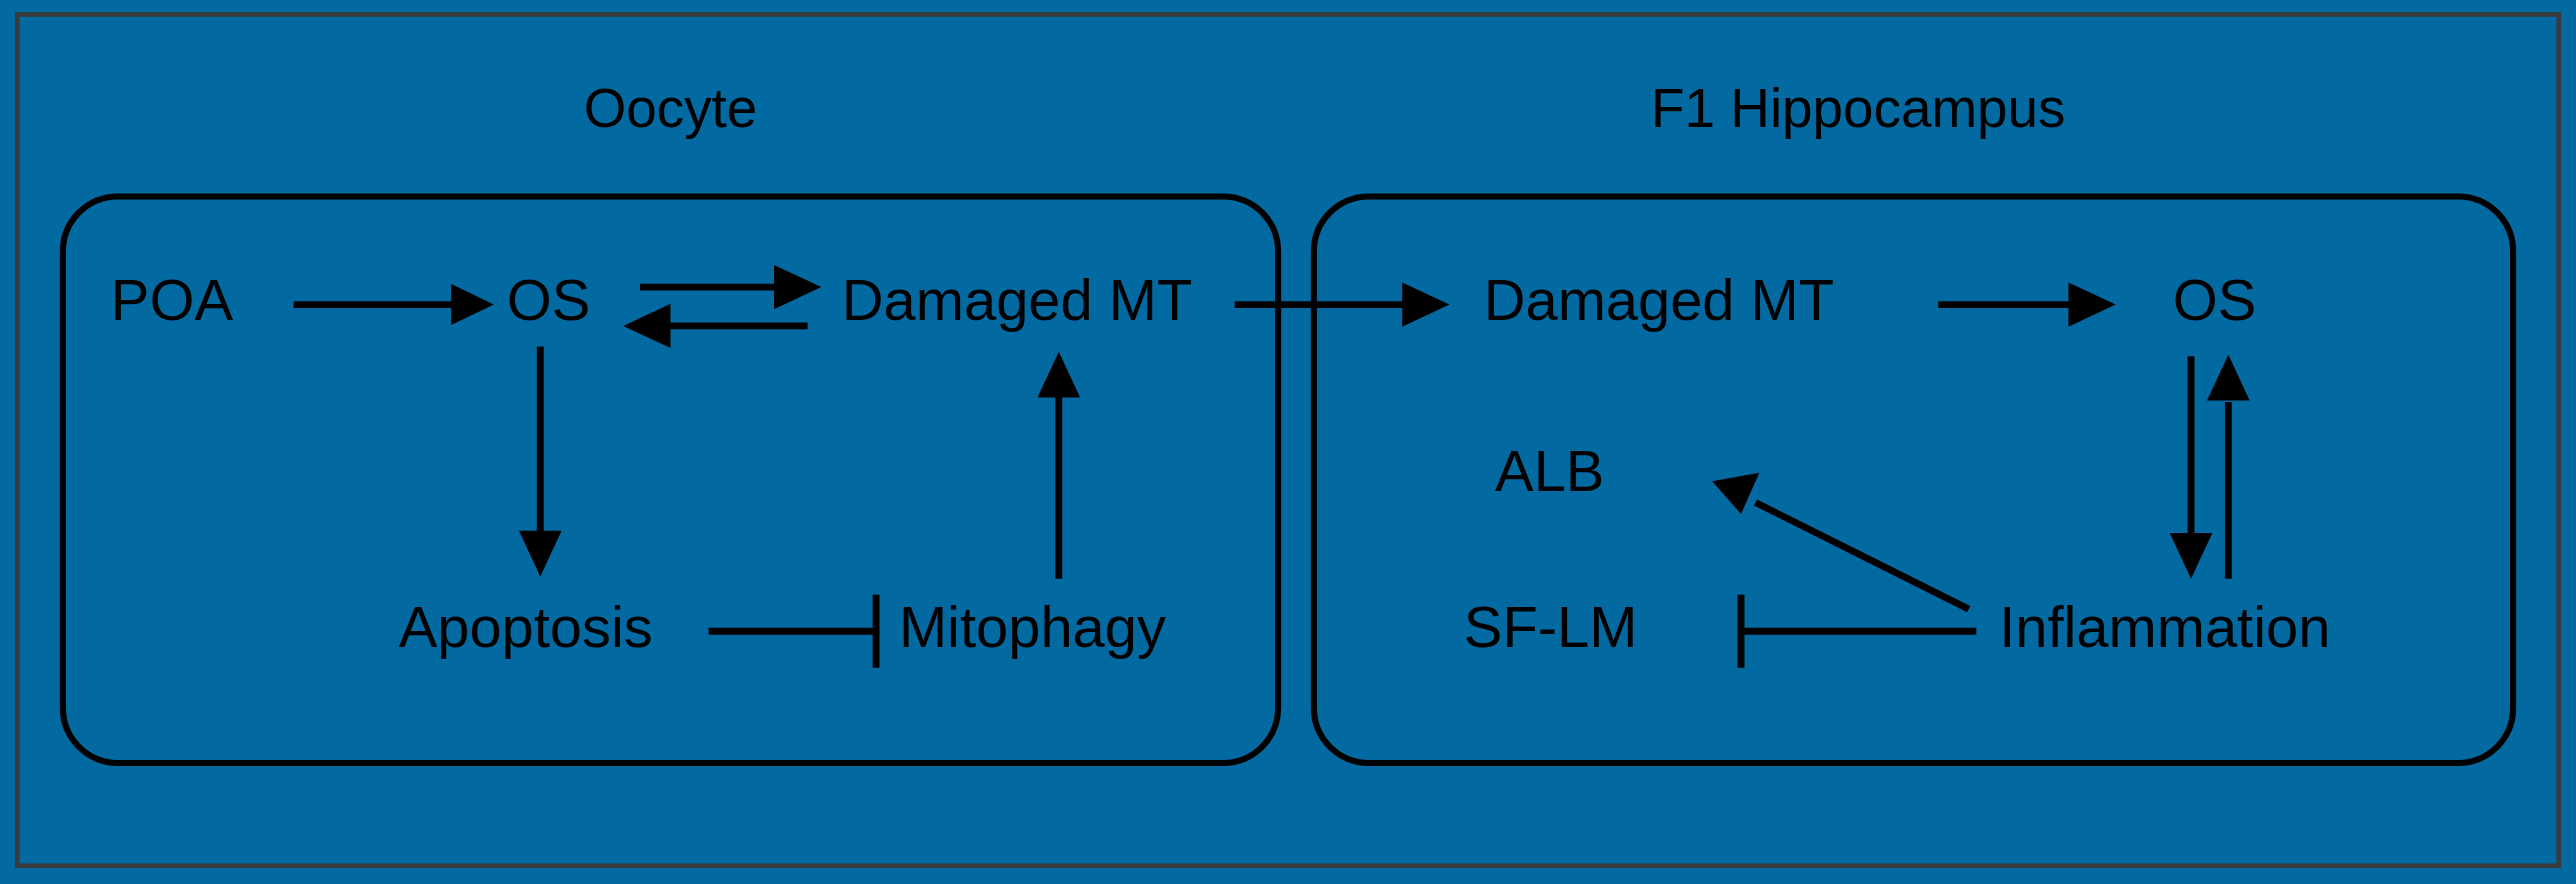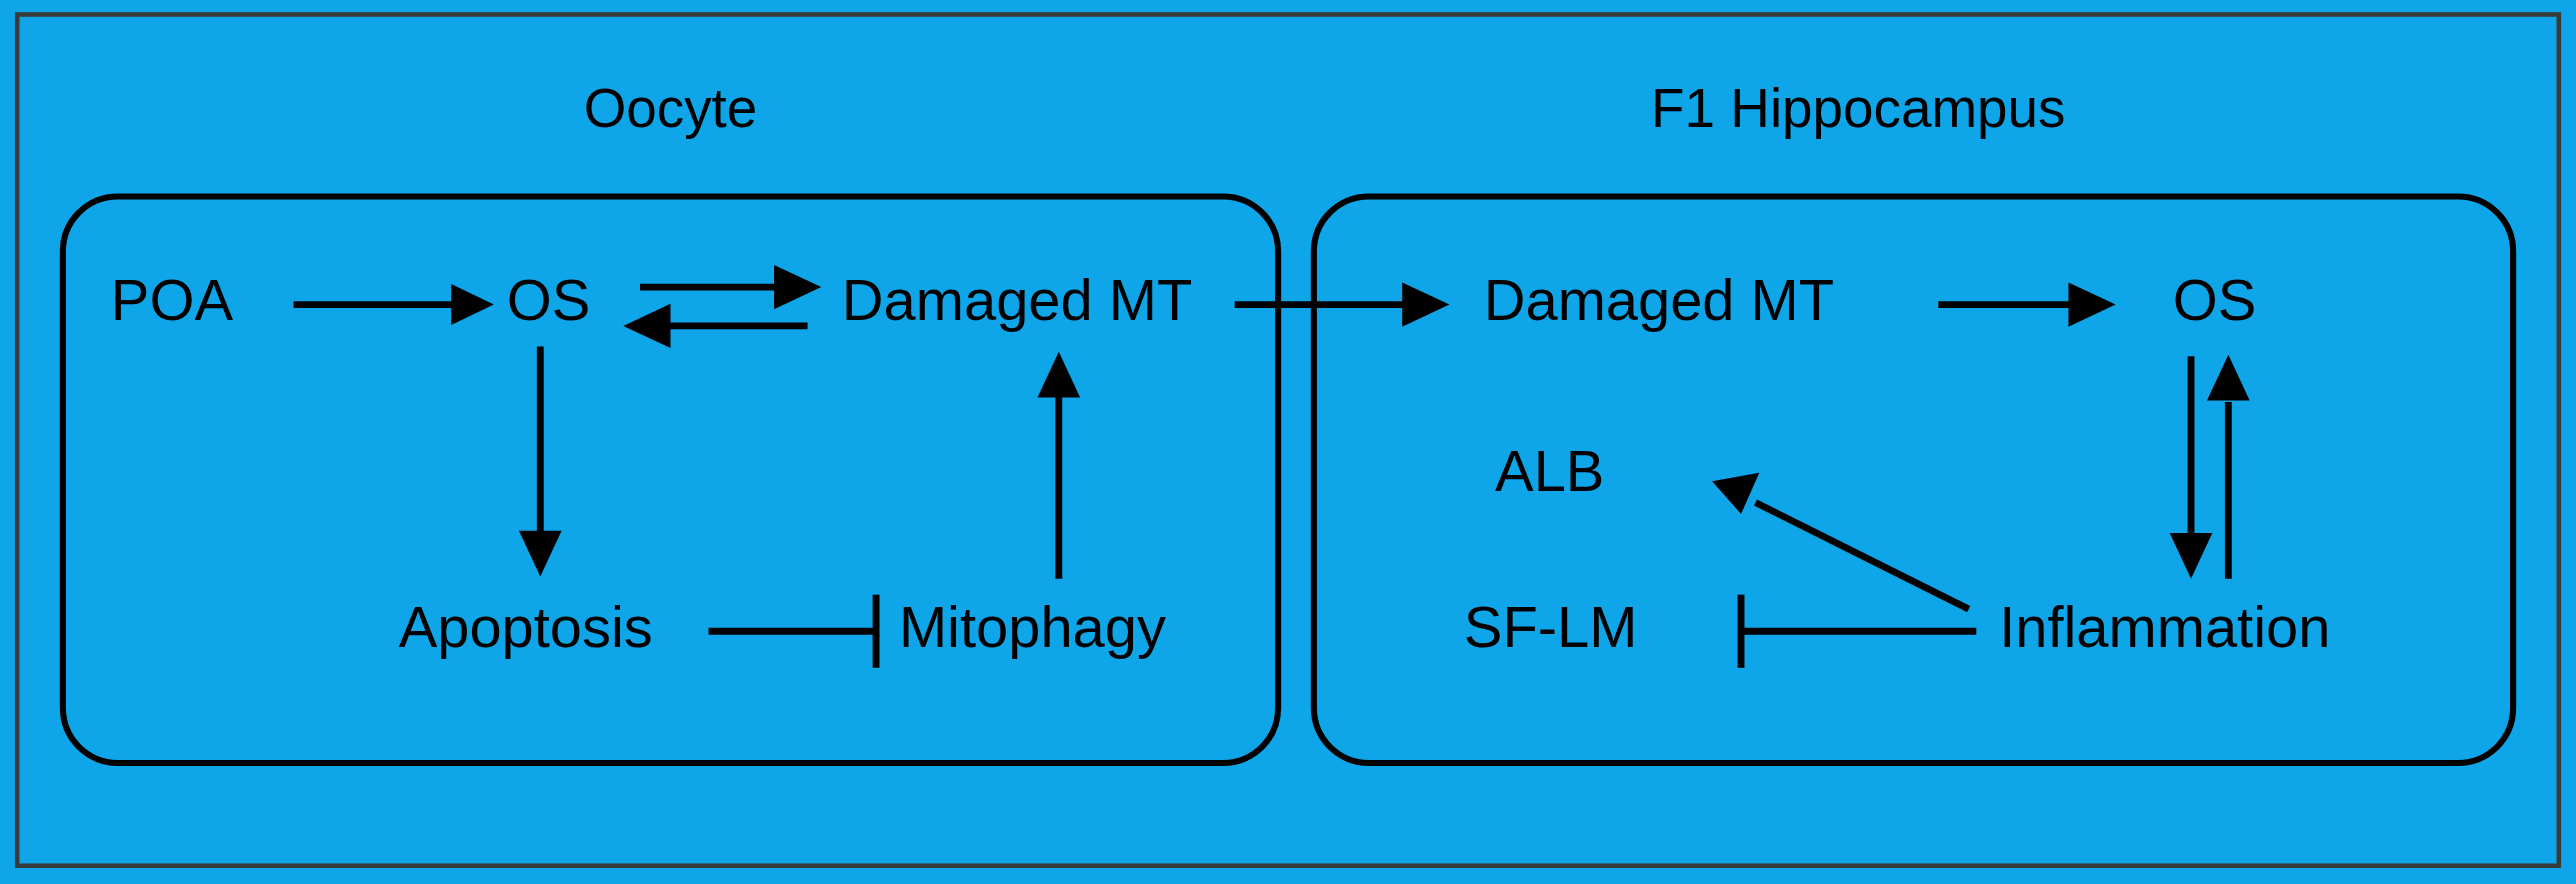--- a/index.html
+++ b/index.html
@@ -7,21 +7,21 @@
     padding: 0;
     background: #ffffff;
   }
   body {
     font-family: "Liberation Sans", sans-serif;
   }
   #stage {
     position: relative;
     width: 2576px;
     height: 884px;
-    background: #0ea5e9;
+    background: #0369a1;
     overflow: hidden;
   }
   svg#diagram {
     display: block;
     width: 2576px;
     height: 884px;
   }
   .node-label {
     font-family: "Liberation Sans", sans-serif;
     font-size: 76px;

